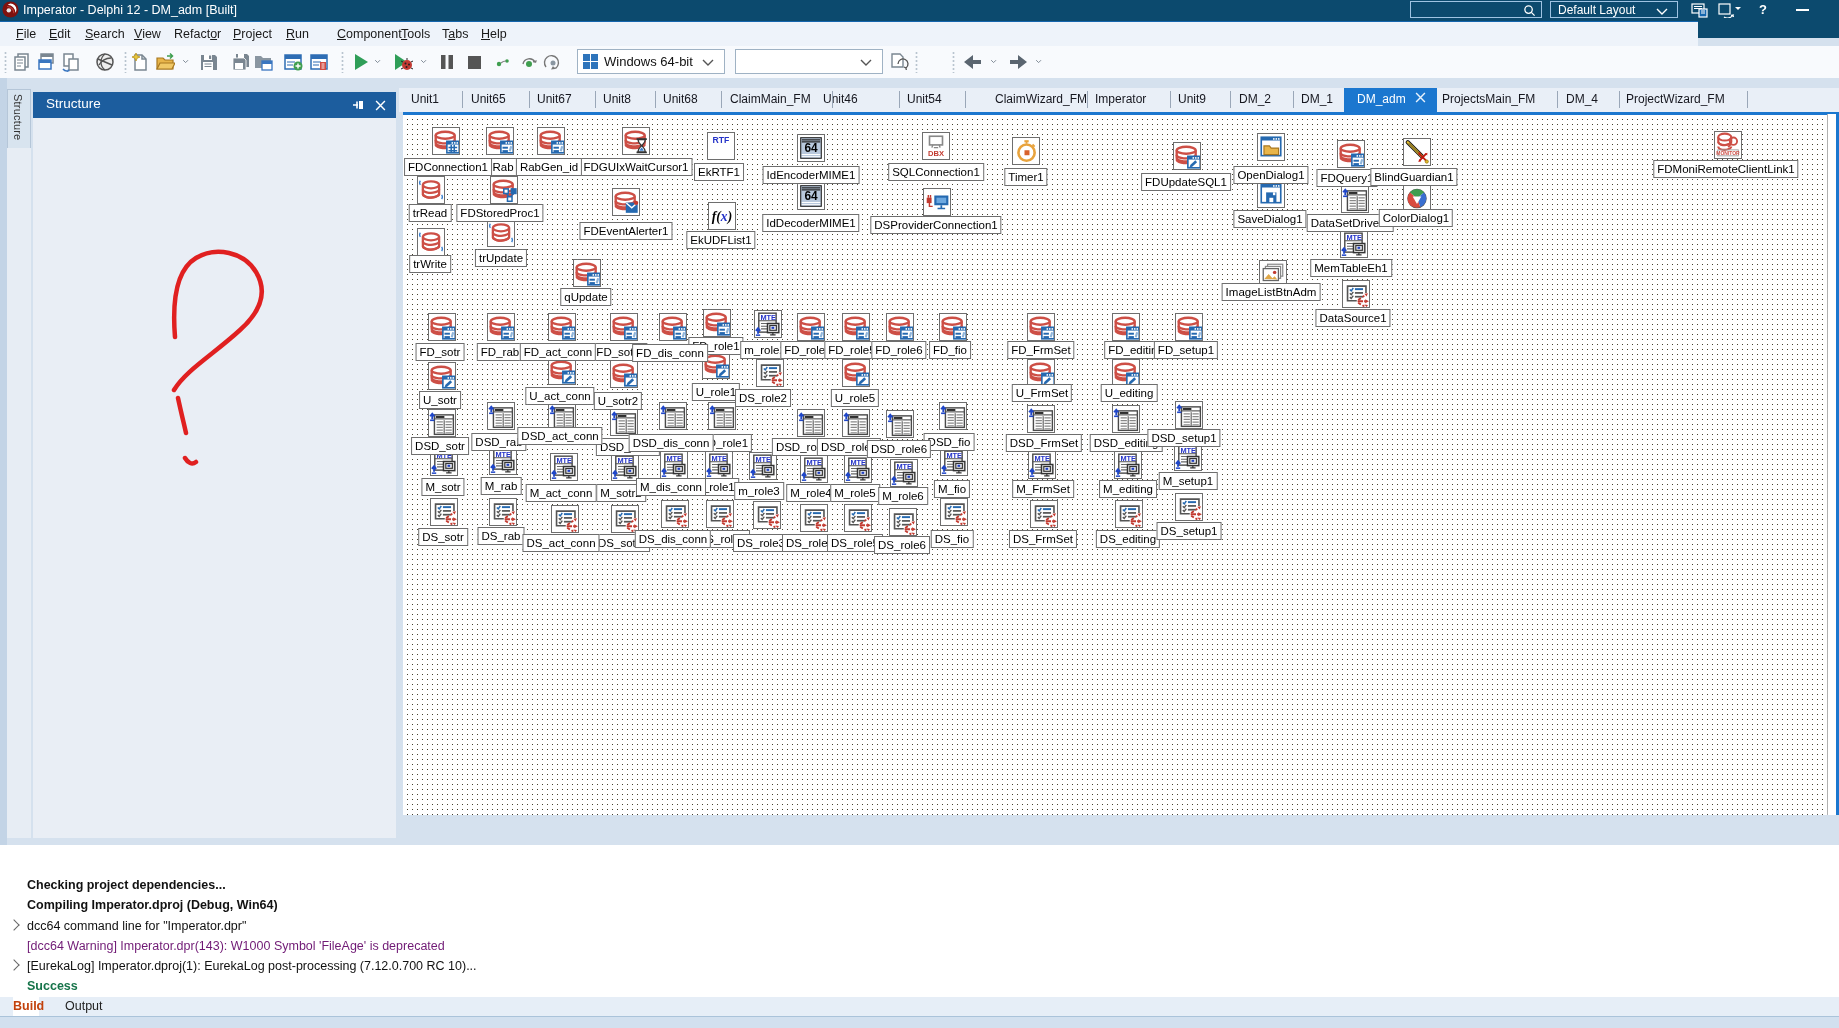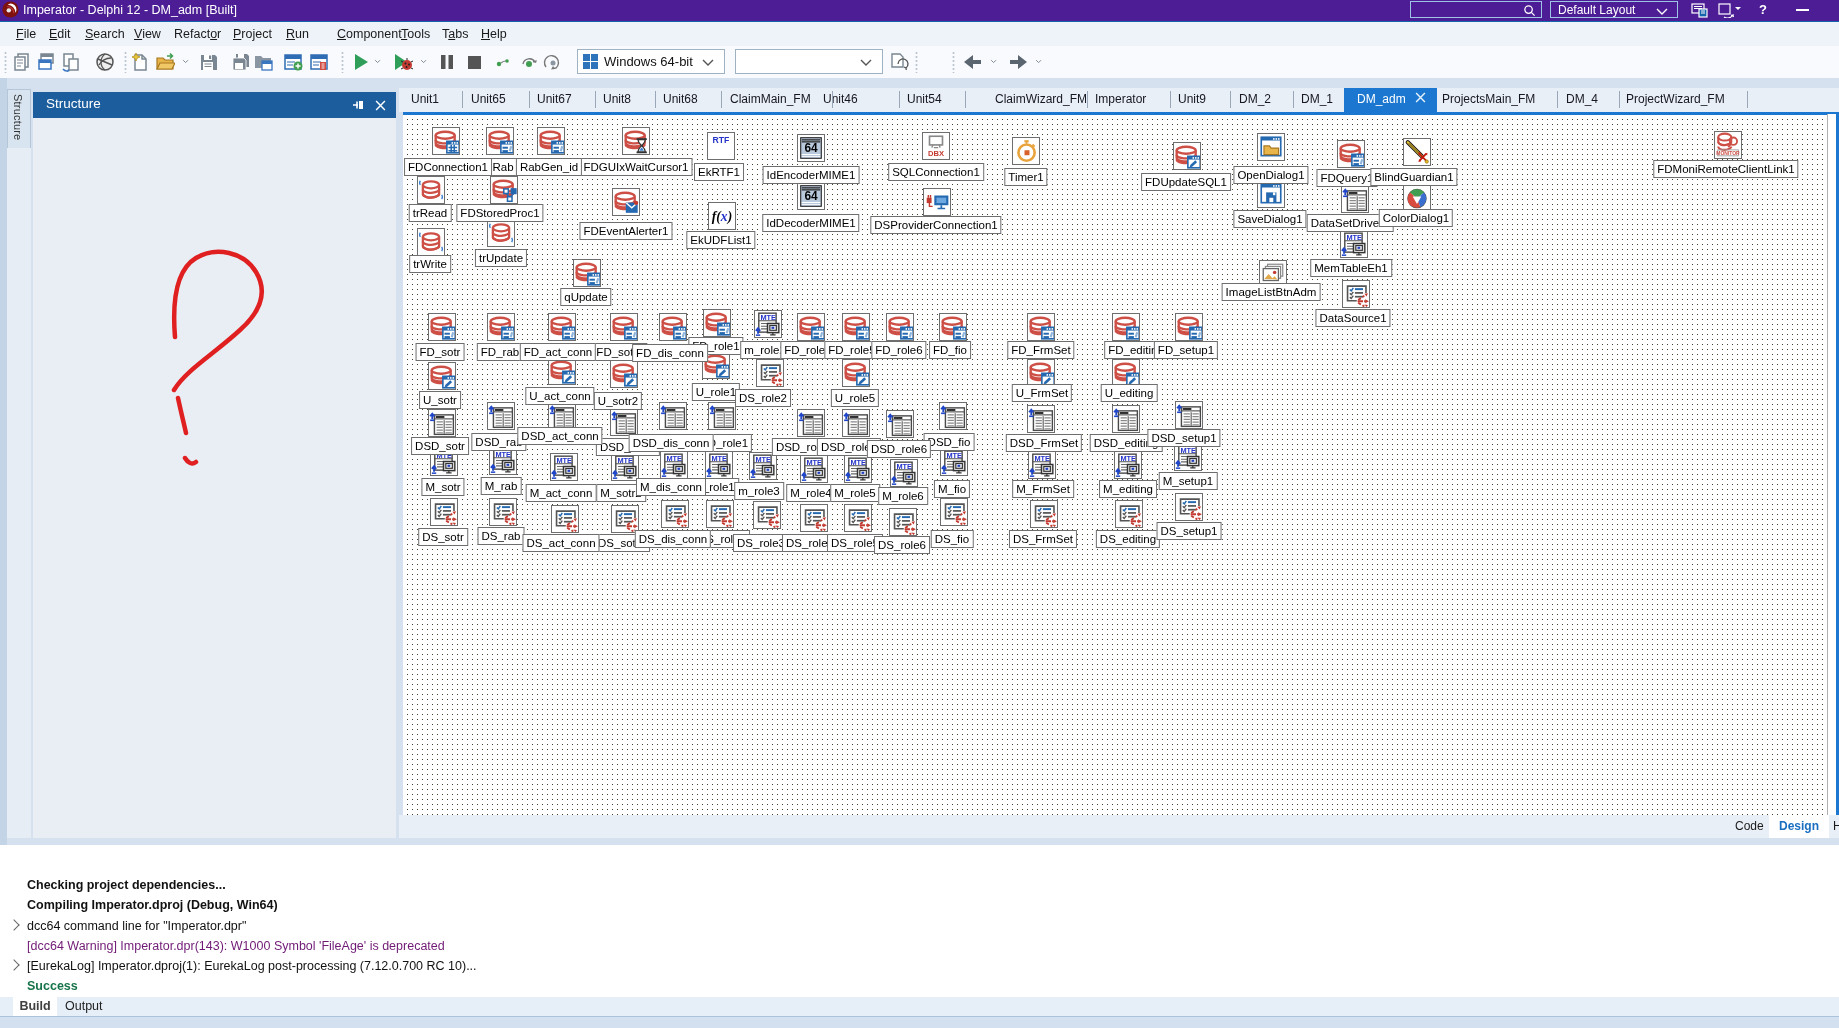--- a/index.html
+++ b/index.html
@@ -1,20 +1,20 @@
 <!DOCTYPE html>
 <html><head><meta charset="utf-8"><style>
 * { margin:0; padding:0; box-sizing:border-box; }
 html,body { width:1839px; height:1028px; overflow:hidden; font-family:"Liberation Sans",sans-serif; }
 #root { position:relative; width:1839px; height:1028px; background:#d5e1ee; }
-#titlebar { position:absolute; left:0; top:0; width:1839px; height:38px; background:#4c1d95; }
+#titlebar { position:absolute; left:0; top:0; width:1839px; height:38px; background:#0c4a6e; }
 #titlebar .ttext { position:absolute; left:23px; top:3px; color:#fff; font-size:12.5px; }
 #tsearch { position:absolute; left:1410px; top:1px; width:132px; height:17px; border:1px solid #9fc3e2; }
 #tlayout { position:absolute; left:1550px; top:1px; width:128px; height:17px; border:1px solid #9fc3e2; color:#fff; font-size:12px; padding:1px 0 0 7px; }
-#menubar { position:absolute; left:0; top:21px; width:1839px; height:25px; background:#eef3fa; border-top:1px solid #1565ad; }
+#menubar { position:absolute; left:0; top:21px; width:1698px; height:25px; background:#eef3fa; border-top:1px solid #1565ad; }
 .mitem { position:absolute; top:5px; font-size:12.5px; color:#1a1a1a; }
 #toolbar { position:absolute; left:0; top:46px; width:1839px; height:32px; background:#f8fafd; }
 .grip { position:absolute; top:5px; width:3px; height:22px; background-image:radial-gradient(#b9c4cf 1px, transparent 1.1px); background-size:3px 4px; }
 #mainbg { position:absolute; left:0; top:78px; width:1839px; height:767px; background:#d5e1ee; }
 #lstrip { position:absolute; left:0; top:78px; width:7px; height:767px; background:#c3d4e6; }
 #ltab { position:absolute; left:7px; top:89px; width:24px; height:62px; background:#d8e4ef; border:1px solid #b5c6d8; }
 #ltab span { position:absolute; left:4px; top:4px; font-size:11px; color:#333; writing-mode:vertical-rl; letter-spacing:0.2px; }
 #ltabrest { position:absolute; left:7px; top:148px; width:24px; height:690px; background:#e7edf4; }
 #spanel { position:absolute; left:33px; top:92px; width:363px; height:746px; background:#e9eef5; }
 #shead { position:absolute; left:0; top:0; width:363px; height:26px; background:#1c5d9e; color:#fff; font-size:13.5px; padding:4px 0 0 13px; }
@@ -30,21 +30,21 @@
 #cdstrip { position:absolute; left:399px; top:815px; width:1440px; height:23px; background:#e9eff6; font-size:12px; }
 #dtab { position:absolute; left:1370px; top:0; width:60px; height:23px; background:#fff; text-align:center; padding-top:4px; color:#1b6fc0; font-weight:bold; }
 .cbox { position:absolute; width:28px; height:28px; background:#fff; border:1px solid #6e6e6e; z-index:2; }
 .clab { position:absolute; transform:translateX(-50%); background:#fff; border:1px solid #6e6e6e; font-size:11.5px; color:#000; padding:0.5px 3px 1.5px 3px; white-space:nowrap; line-height:14px; }
 #messages { position:absolute; left:0; top:845px; width:1839px; height:183px; background:#fff; }
 #mhead { position:absolute; left:0; top:0; width:1839px; height:27px; background:#dbe8f4; color:#333; font-size:14px; padding:6px 0 0 10px; }
 #mbody { position:absolute; left:0; top:27px; width:1839px; height:125px; background:#fff; font-size:12.5px; color:#111; }
 .mline { position:absolute; left:27px; white-space:nowrap; }
 .chev { position:absolute; left:10px; width:8px; height:8px; border-right:1.5px solid #666; border-top:1.5px solid #666; transform:rotate(45deg); }
 #mtabs { position:absolute; left:0; top:152px; width:1839px; height:19px; background:#e6eef7; font-size:12.5px; }
-#btab { position:absolute; left:13px; top:0; width:44px; height:19px; background:#fff; text-align:center; padding-top:2px; color:#404040; font-weight:bold; }
+#btab { position:absolute; left:13px; top:0; width:26px; height:19px; background:#fff; text-align:center; padding-top:2px; color:#c2410c; font-weight:bold; }
 #statusbar { position:absolute; left:0; top:1016px; width:1839px; height:12px; background:#d2e0ef; border-top:1px solid #aac3da; }
 </style></head>
 <body>
 <div id="root">
   <div id="titlebar">
     <svg width="17" height="17" viewBox="0 0 20 20" style="position:absolute;left:2px;top:1px">
         <circle cx="10" cy="10" r="9.5" fill="#7e120f"></circle>
         <path d="M10 3 a7 7 0 0 1 7 7 a7 7 0 0 1 -1.2 3.9 a10 10 0 0 0 -9 -9.5 a7 7 0 0 1 3.2 -1.4z" fill="#fff"></path>
         <path d="M6 6.5 a8 8 0 0 1 8 8" fill="none" stroke="#c23a32" stroke-width="1.4"></path>
         <circle cx="8" cy="11" r="2.6" fill="#e8e8e8"></circle>
@@ -1628,25 +1628,20 @@
           <path d="M13.5 18.7 h5 M19.5 18.7 h1.5" stroke="#c23a30" stroke-width="1.8"></path>
           <path d="M20.5 16.9 l3.4 1.8 -3.4 1.8z" fill="#c23a30"></path>
           <path d="M14 20 l2.5 1.7 M18 22.4 l1.7 1.1" stroke="#c23a30" stroke-width="1.7"></path>
           <path d="M19.7 21.7 l3.3 0.5 -1.2 1.9z" fill="#c23a30"></path>
         </svg>
       </div>
 <div class="clab" style="left:1189px;top:522px;z-index:11">DS_setup1</div>
   </div>
   <div id="rwhite"></div>
   <div id="rblue"></div>
-  <div id="cdstrip">
-    <span style="position:absolute;left:1336px;top:4px;color:#1a1a1a">Code</span>
-    <div id="dtab">Design</div>
-    <span style="position:absolute;left:1434px;top:4px;color:#1a1a1a">H</span>
-  </div>
   <div id="messages">
     <div id="mbody">
       <div class="mline" style="top:6px;font-weight:bold">Checking project dependencies...</div>
       <div class="mline" style="top:26px;font-weight:bold">Compiling Imperator.dproj (Debug, Win64)</div>
       <div class="chev" style="top:49px;transform:rotate(45deg)"></div>
       <div class="mline" style="top:47px">dcc64 command line for "Imperator.dpr"</div>
       <div class="mline" style="top:67px;color:#701a75">[dcc64 Warning] Imperator.dpr(143): W1000 Symbol 'FileAge' is deprecated</div>
       <div class="chev" style="top:89px"></div>
       <div class="mline" style="top:87px">[EurekaLog] Imperator.dproj(1): EurekaLog post-processing (7.12.0.700 RC 10)...</div>
       <div class="mline" style="top:107px;font-weight:bold;color:#17744a">Success</div>

